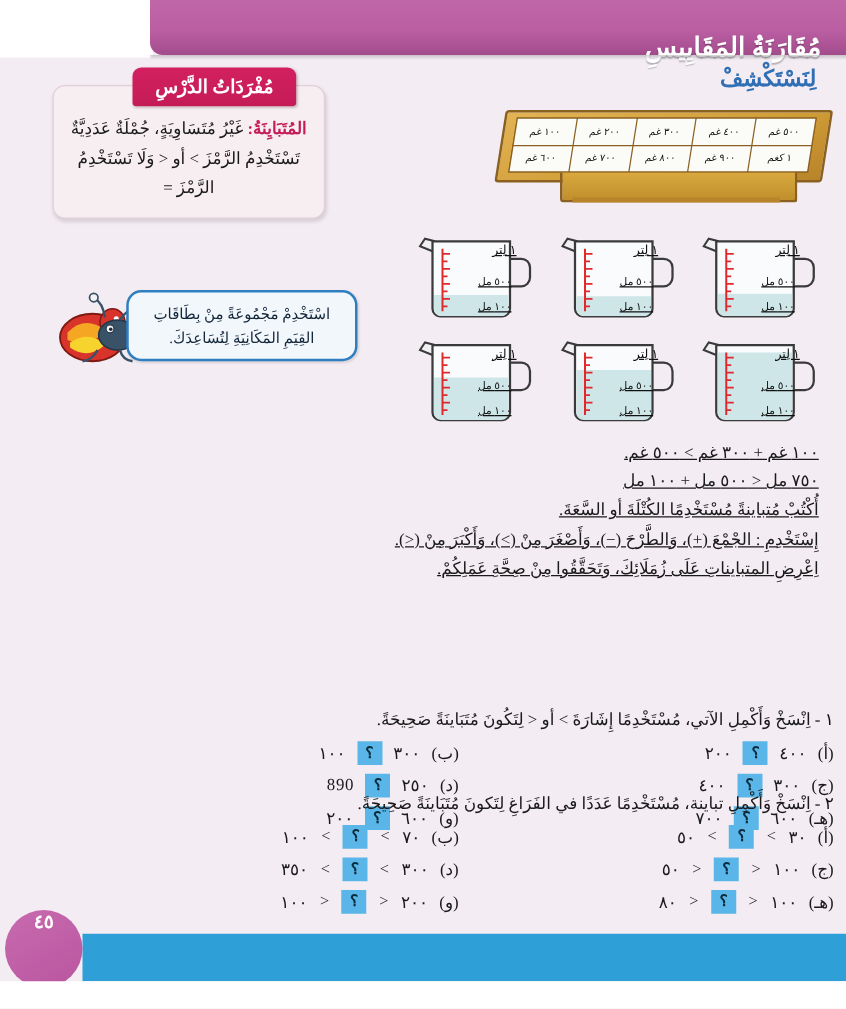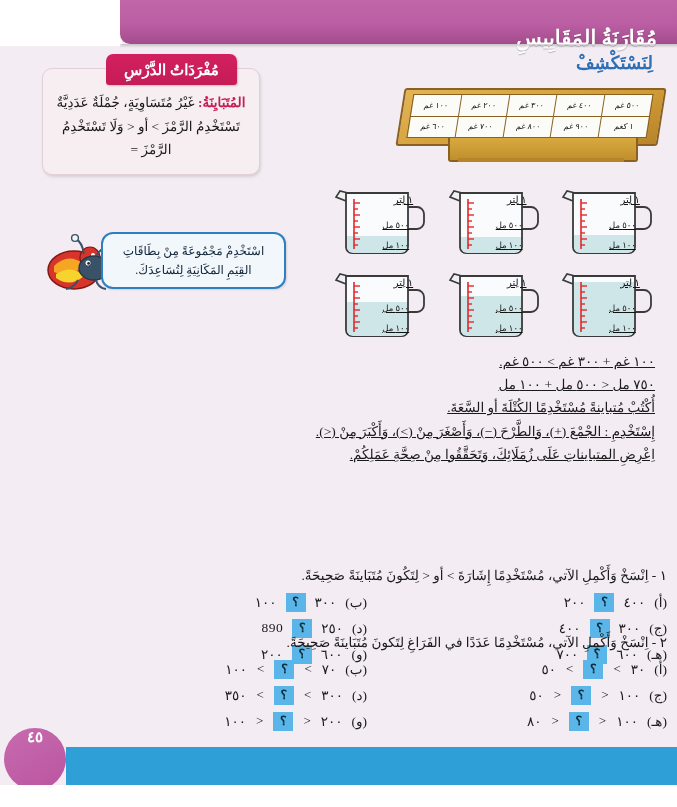--- a/index.html
+++ b/index.html
@@ -400,21 +400,21 @@
           <span class="qbox">؟</span>
           <span class="val">٢٠٠</span>
         </div>
       </div>
     </div>
   </div>
 
   <div class="ex ex2">
     <div class="ex-head">
       <span class="num">٢ -</span>
-      <span>اِنْسَخْ وَأَكْمِلِ الآتي، مُسْتَخْدِمًا عَدَدًا في الفَرَاغِ لِتَكونَ مُتَبَاينَةً صَحِيحَةً.</span>
+      <span>اِنْسَخْ وَأَكْمِلِ تباينة، مُسْتَخْدِمًا عَدَدًا في الفَرَاغِ لِتَكونَ مُتَبَاينَةً صَحِيحَةً.</span>
     </div>
     <div class="rows">
       <div class="rowpair">
         <div class="item">
           <span class="tag">(أ)</span>
           <span class="val">٣٠</span>
           <span class="op">&gt;</span>
           <span class="qbox">؟</span>
           <span class="op">&gt;</span>
           <span class="val">٥٠</span>

